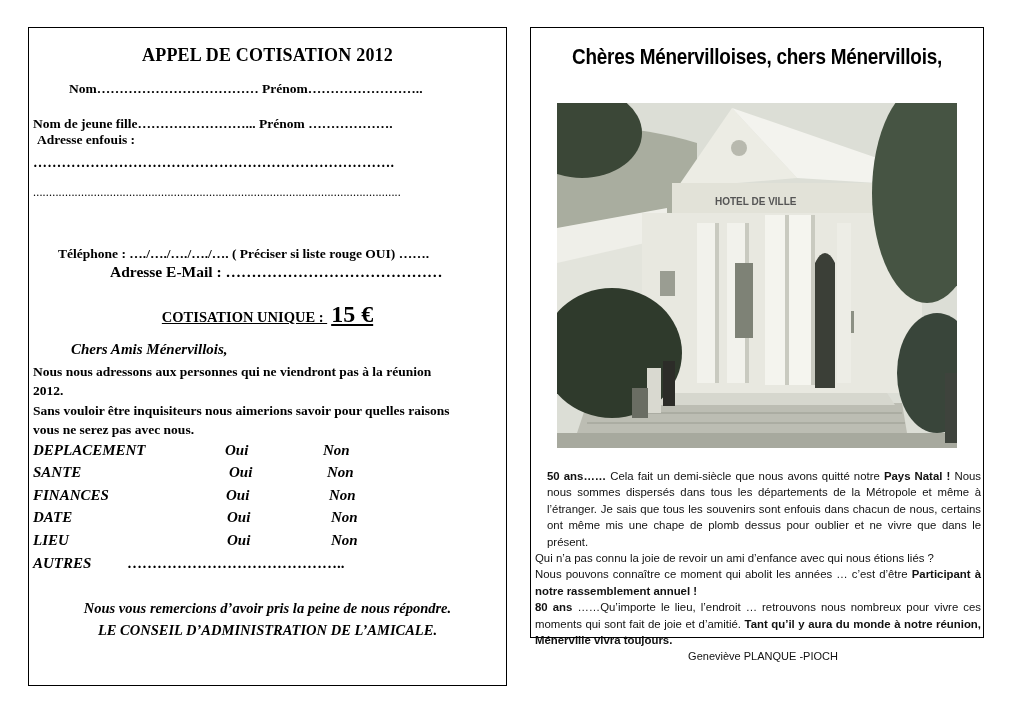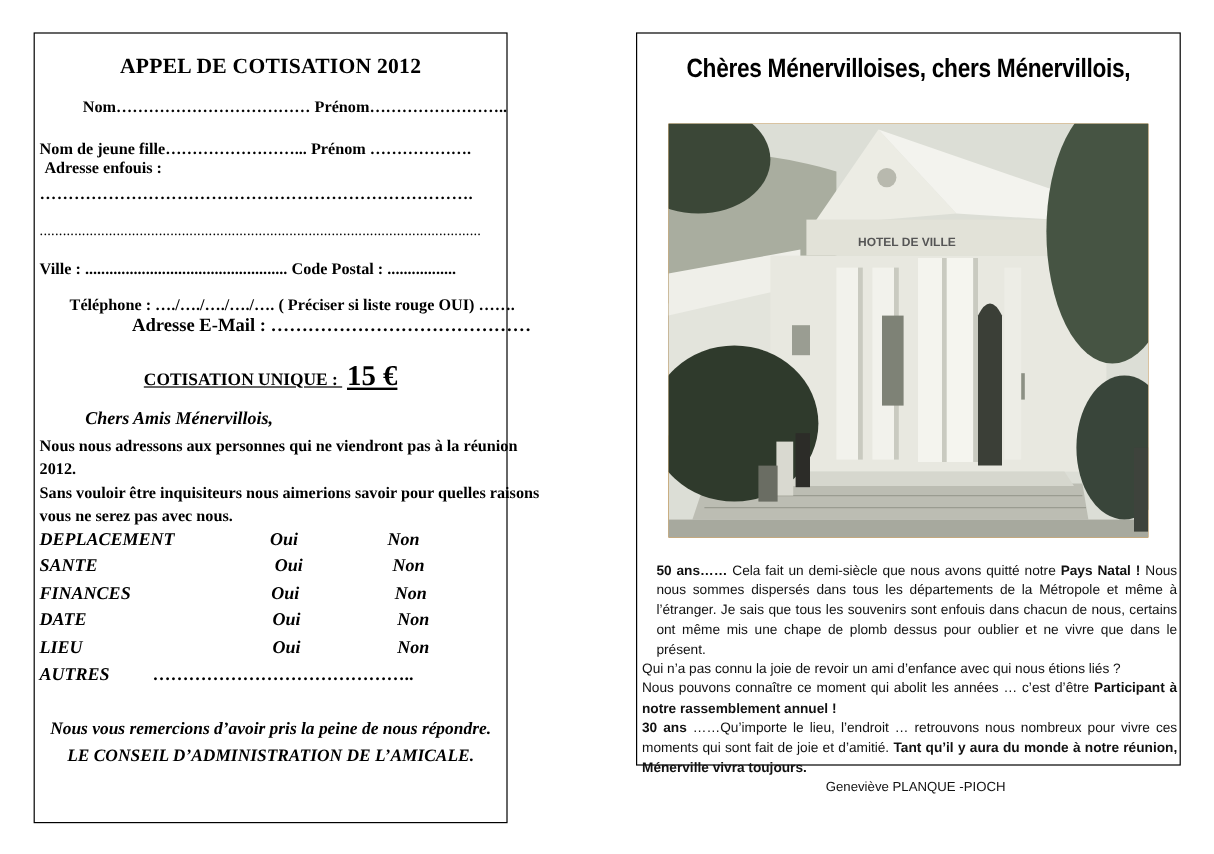--- a/index.html
+++ b/index.html
@@ -1,20 +1,20 @@
 <!DOCTYPE html>
 <html><head>
 <meta charset="utf-8">
 <style>
   * { box-sizing: border-box; margin: 0; padding: 0; }
   html, body { width: 1012px; height: 712px; background: #ffffff; overflow: hidden; }
   body { position: relative; font-family: "Liberation Serif", serif; color: #000; }
 
   .panel { position: absolute; border: 1px solid #000; background: #fff; }
-  #left-panel { left: 28px; top: 27px; width: 395px; height: 659px; }
+  #left-panel { left: 28px; top: 27px; width: 479px; height: 659px; }
   #right-panel { left: 530px; top: 27px; width: 454px; height: 611px; }
 
   .abs { position: absolute; white-space: nowrap; }
 
   
   .form-title { left: 0; width: 100%; text-align: center; top: 17px; font-size: 18px; font-weight: bold; letter-spacing: 0.2px; }
   .b13 { font-size: 13.5px; font-weight: bold; }
   .b15 { font-size: 15.5px; font-weight: bold; margin-left: 44px; }
   .dots-row { font-size: 14px; font-weight: bold; letter-spacing: 0.3px; }
   .dots-thin { font-size: 12px; letter-spacing: 0.2px; }
@@ -52,21 +52,20 @@
 <body>
 
 <div id="left-panel" class="panel">
   <div class="abs form-title">APPEL DE COTISATION  2012</div>
 
   <div class="abs b13" style="left:40px; top:53px;">Nom……………………………… Prénom……………………..</div>
   <div class="abs b13" style="left:4px; top:88px;">Nom de jeune fille……………………... Prénom ……………….</div>
   <div class="abs b13" style="left:8px; top:104px;">Adresse enfouis :</div>
   <div class="abs dots-row" style="left:4px; top:127px;">………………………………………………………………….</div>
   <div class="abs dots-thin" style="left:4px; top:157px;">...................................................................................................................</div>
-  <div class="abs b13" style="left:4px; top:188px;">Ville : .................................................. Code Postal : .................</div>
   <div class="abs b13" style="left:29px; top:218px;">Téléphone :  …./…./…./…./….  ( Préciser si liste rouge OUI) …….</div>
   <div class="abs b15" style="left:37px; top:235px;">Adresse  E-Mail : ……………………………………</div>
 
   <div class="abs cot">
     <span class="cot-label">COTISATION UNIQUE : </span><span class="cot-amount">15 €</span>
   </div>
 
   <div class="abs greet-left" style="left:42px; top:313px;">Chers Amis Ménervillois,</div>
 
   <div class="abs para" style="left:4px; top:334px;">Nous nous adressons aux personnes qui ne viendront pas à la réunion</div>
@@ -154,16 +153,16 @@
       <rect x="106" y="258" width="12" height="45" fill="#2c2c28"></rect>
       <rect x="75" y="285" width="16" height="30" fill="#6a6d63"></rect>
       <rect x="388" y="270" width="12" height="70" fill="#3e433c"></rect>
     </svg>
   </div>
 
   <div class="letter">
     <p class="indent"><span class="b">50 ans……</span><span>  Cela fait un demi-siècle que nous avons quitté notre </span><span class="b">Pays Natal !</span><span> Nous nous sommes dispersés dans tous les départements de la Métropole et même à l’étranger. Je sais que tous les souvenirs sont enfouis dans chacun de nous, certains ont même mis une chape de plomb dessus pour oublier et ne vivre que dans le présent.</span></p>
     <p>Qui n’a pas connu la joie de revoir un ami d’enfance avec qui nous étions liés ?</p>
     <p><span>Nous pouvons connaître ce moment qui abolit les années … c’est d’être </span><span class="b">Participant à notre rassemblement annuel !</span></p>
-    <p><span class="b">30 ans</span><span> ……Qu’importe le lieu, l’endroit … retrouvons nous nombreux pour vivre ces moments qui sont fait de joie et d’amitié. </span><span class="b">Tant qu’il y aura du monde à notre réunion, Ménerville  vivra toujours.</span></p>
+    <p><span class="b">80 ans</span><span> ……Qu’importe le lieu, l’endroit … retrouvons nous nombreux pour vivre ces moments qui sont fait de joie et d’amitié. </span><span class="b">Tant qu’il y aura du monde à notre réunion, Ménerville  vivra toujours.</span></p>
     <p class="signature">Geneviève PLANQUE -PIOCH</p>
   </div>
 </div>
 
 </body></html>

